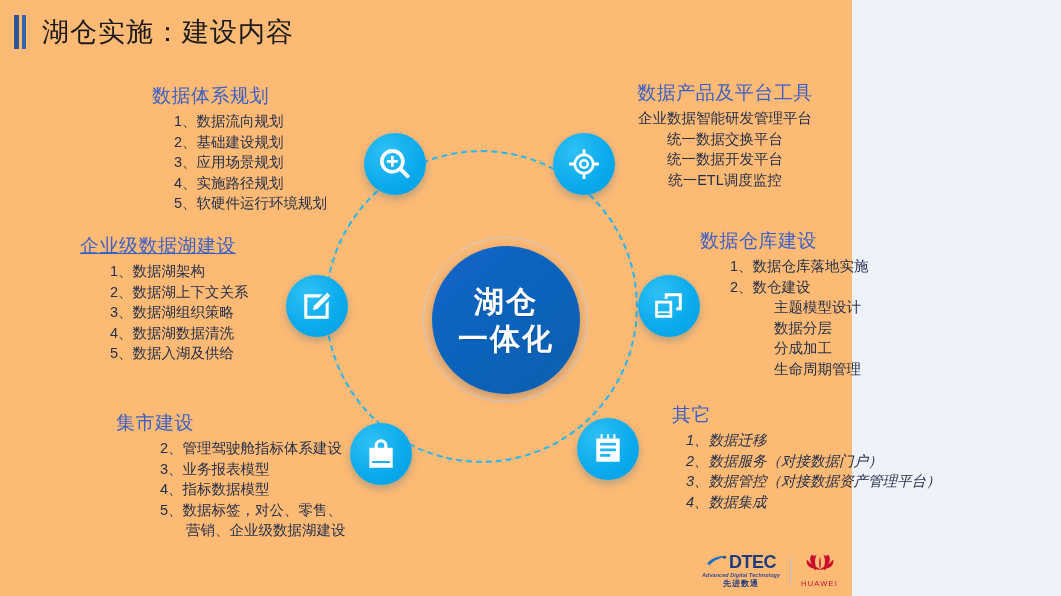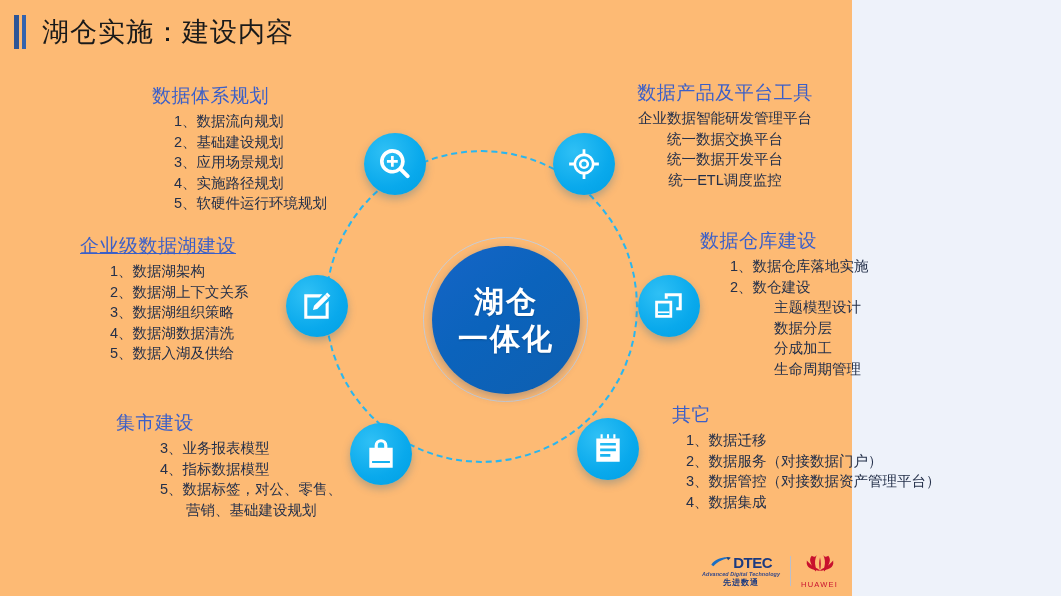--- a/index.html
+++ b/index.html
@@ -74,28 +74,28 @@
   .b-tl{left:152px;top:83px;}
   .b-tl ul{padding-left:22px;}
   .b-tr{left:600px;top:80px;width:250px;}
   .b-l {left:80px;top:233px;}
   .b-l ul{padding-left:30px;}
   .b-r {left:700px;top:228px;}
   .b-r ul{padding-left:30px;}
   .b-bl{left:116px;top:410px;}
   .b-bl ul{padding-left:44px;}
   .b-br{left:672px;top:402px;}
-  .b-br ul{padding-left:14px;}
+  .b-br ul{padding-left:14px;font-style:italic;}
 
   
   .logos{position:absolute;right:14px;bottom:8px;display:flex;align-items:center;gap:10px;}
   .logo-dtec{display:flex;flex-direction:column;align-items:center;line-height:1;}
   .dtec-row{display:flex;align-items:center;}
   .dtec-mark{width:22px;height:13px;margin-right:1px;}
-  .dtec-word{font-size:15px;font-weight:bold;color:#1b3a80;letter-spacing:-.5px;
+  .dtec-word{font-size:18px;font-weight:bold;color:#1b3a80;letter-spacing:-.5px;
     font-family:"Liberation Sans",sans-serif;}
   .dtec-sub{font-size:5.4px;color:#33488a;letter-spacing:.1px;margin-top:2px;
     font-style:italic;font-weight:bold;}
   .dtec-cn{font-size:8px;color:#1b3a80;letter-spacing:1px;margin-top:2px;font-weight:bold;}
   .logo-div{width:1px;height:30px;background:#b9bfcc;}
   .logo-hw{display:flex;flex-direction:column;align-items:center;line-height:1;}
   .hw-mark{width:34px;height:22px;}
   .hw-word{font-size:7.5px;color:#c8102e;letter-spacing:1.2px;margin-top:5px;font-weight:normal;}
 </style>
 </head>
@@ -200,24 +200,25 @@
       <li class="ind">主题模型设计</li>
       <li class="ind">数据分层</li>
       <li class="ind">分成加工</li>
       <li class="ind">生命周期管理</li>
     </ul>
   </div>
 
   <div class="blk b-bl">
     <h3>集市建设</h3>
     <ul>
+      <li>2、管理驾驶舱指标体系建设</li>
       <li>3、业务报表模型</li>
       <li>4、指标数据模型</li>
       <li>5、数据标签，对公、零售、</li>
-      <li class="cont">营销、基础建设规划</li>
+      <li class="cont">营销、企业级数据湖建设</li>
     </ul>
   </div>
 
   <div class="blk b-br">
     <h3>其它</h3>
     <ul>
       <li>1、数据迁移</li>
       <li>2、数据服务（对接数据门户）</li>
       <li>3、数据管控（对接数据资产管理平台）</li>
       <li>4、数据集成</li>

